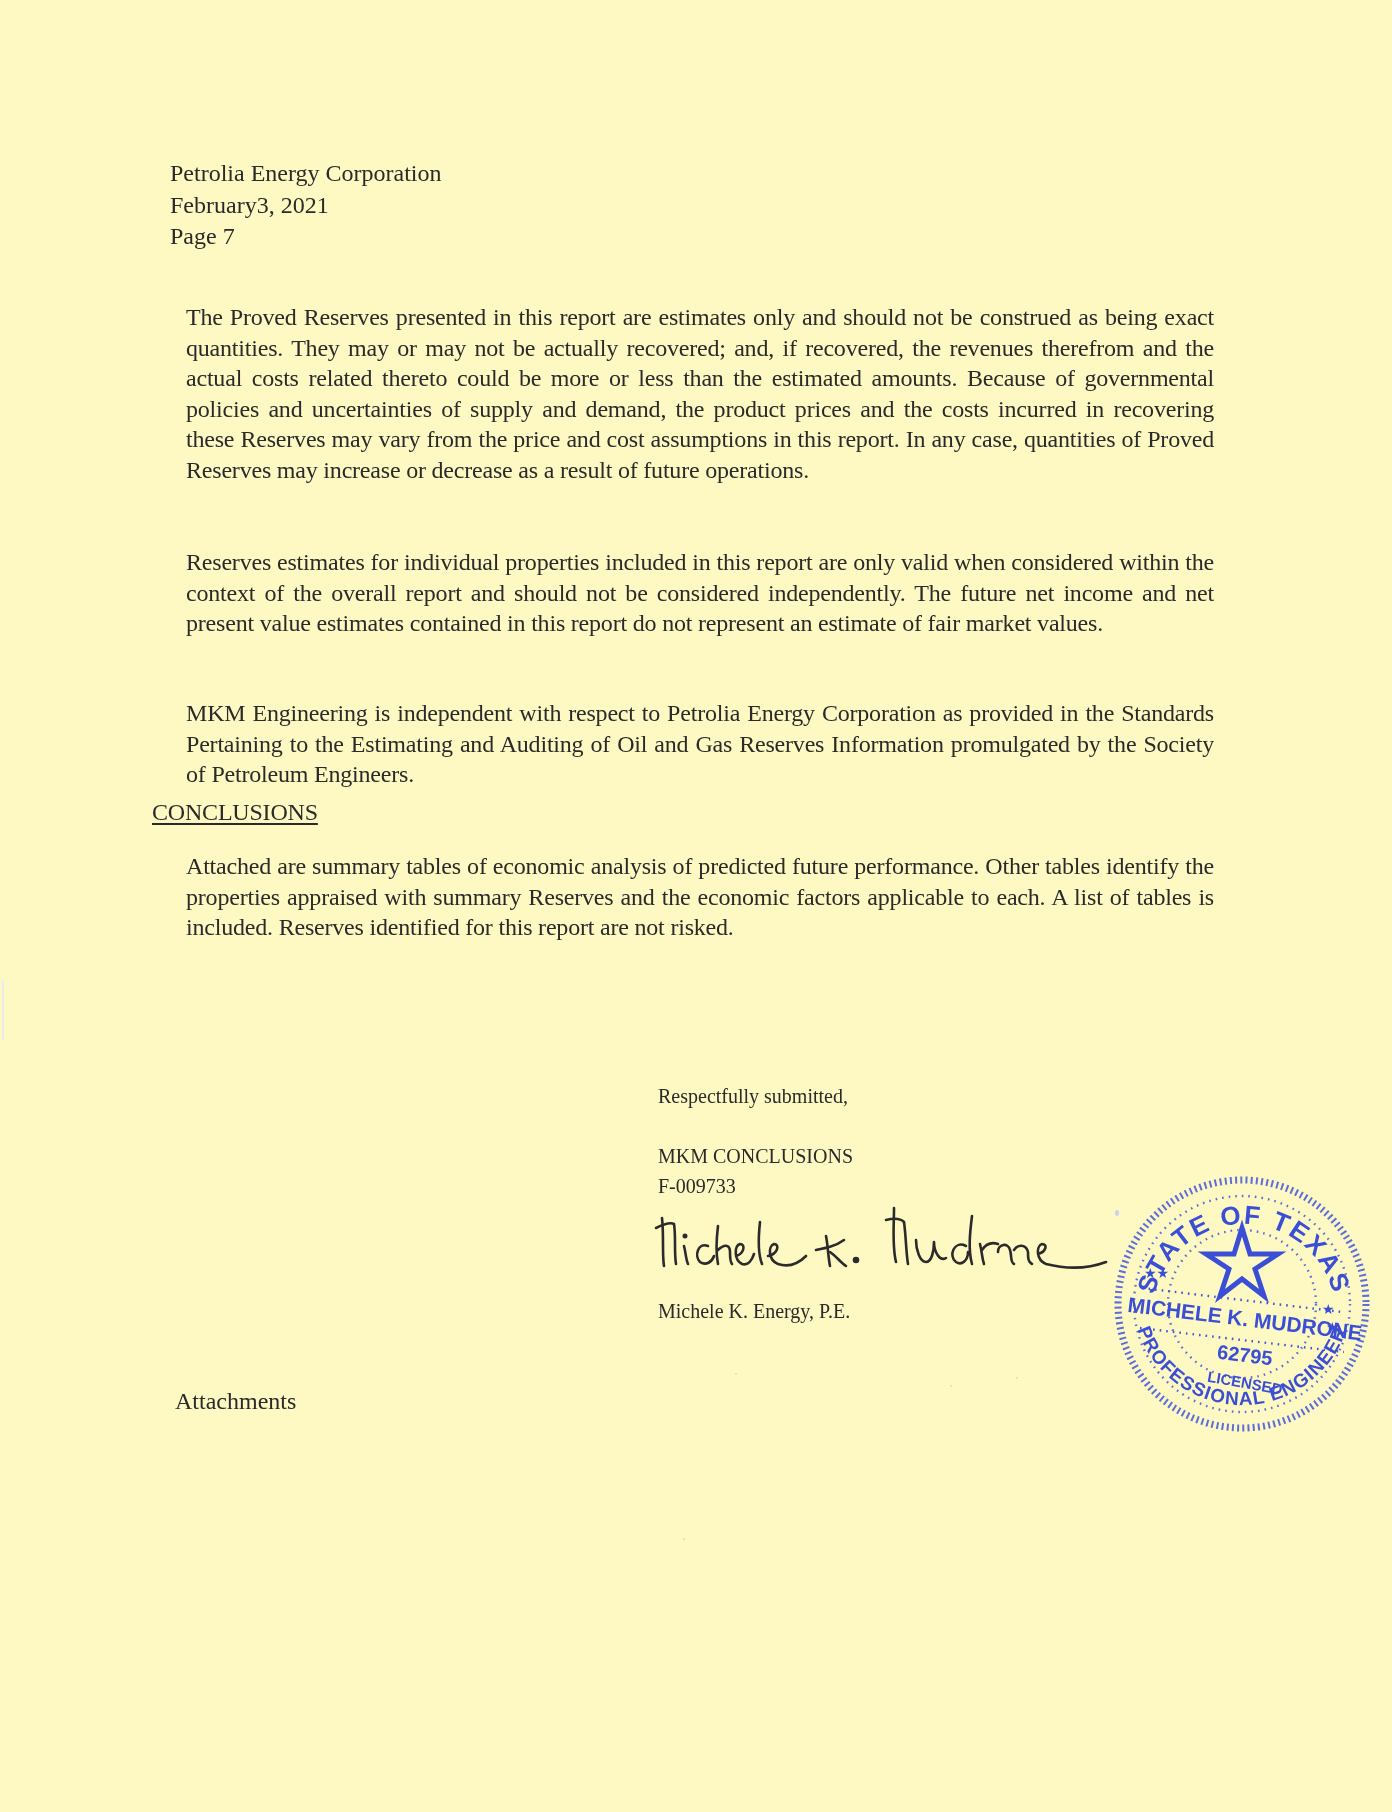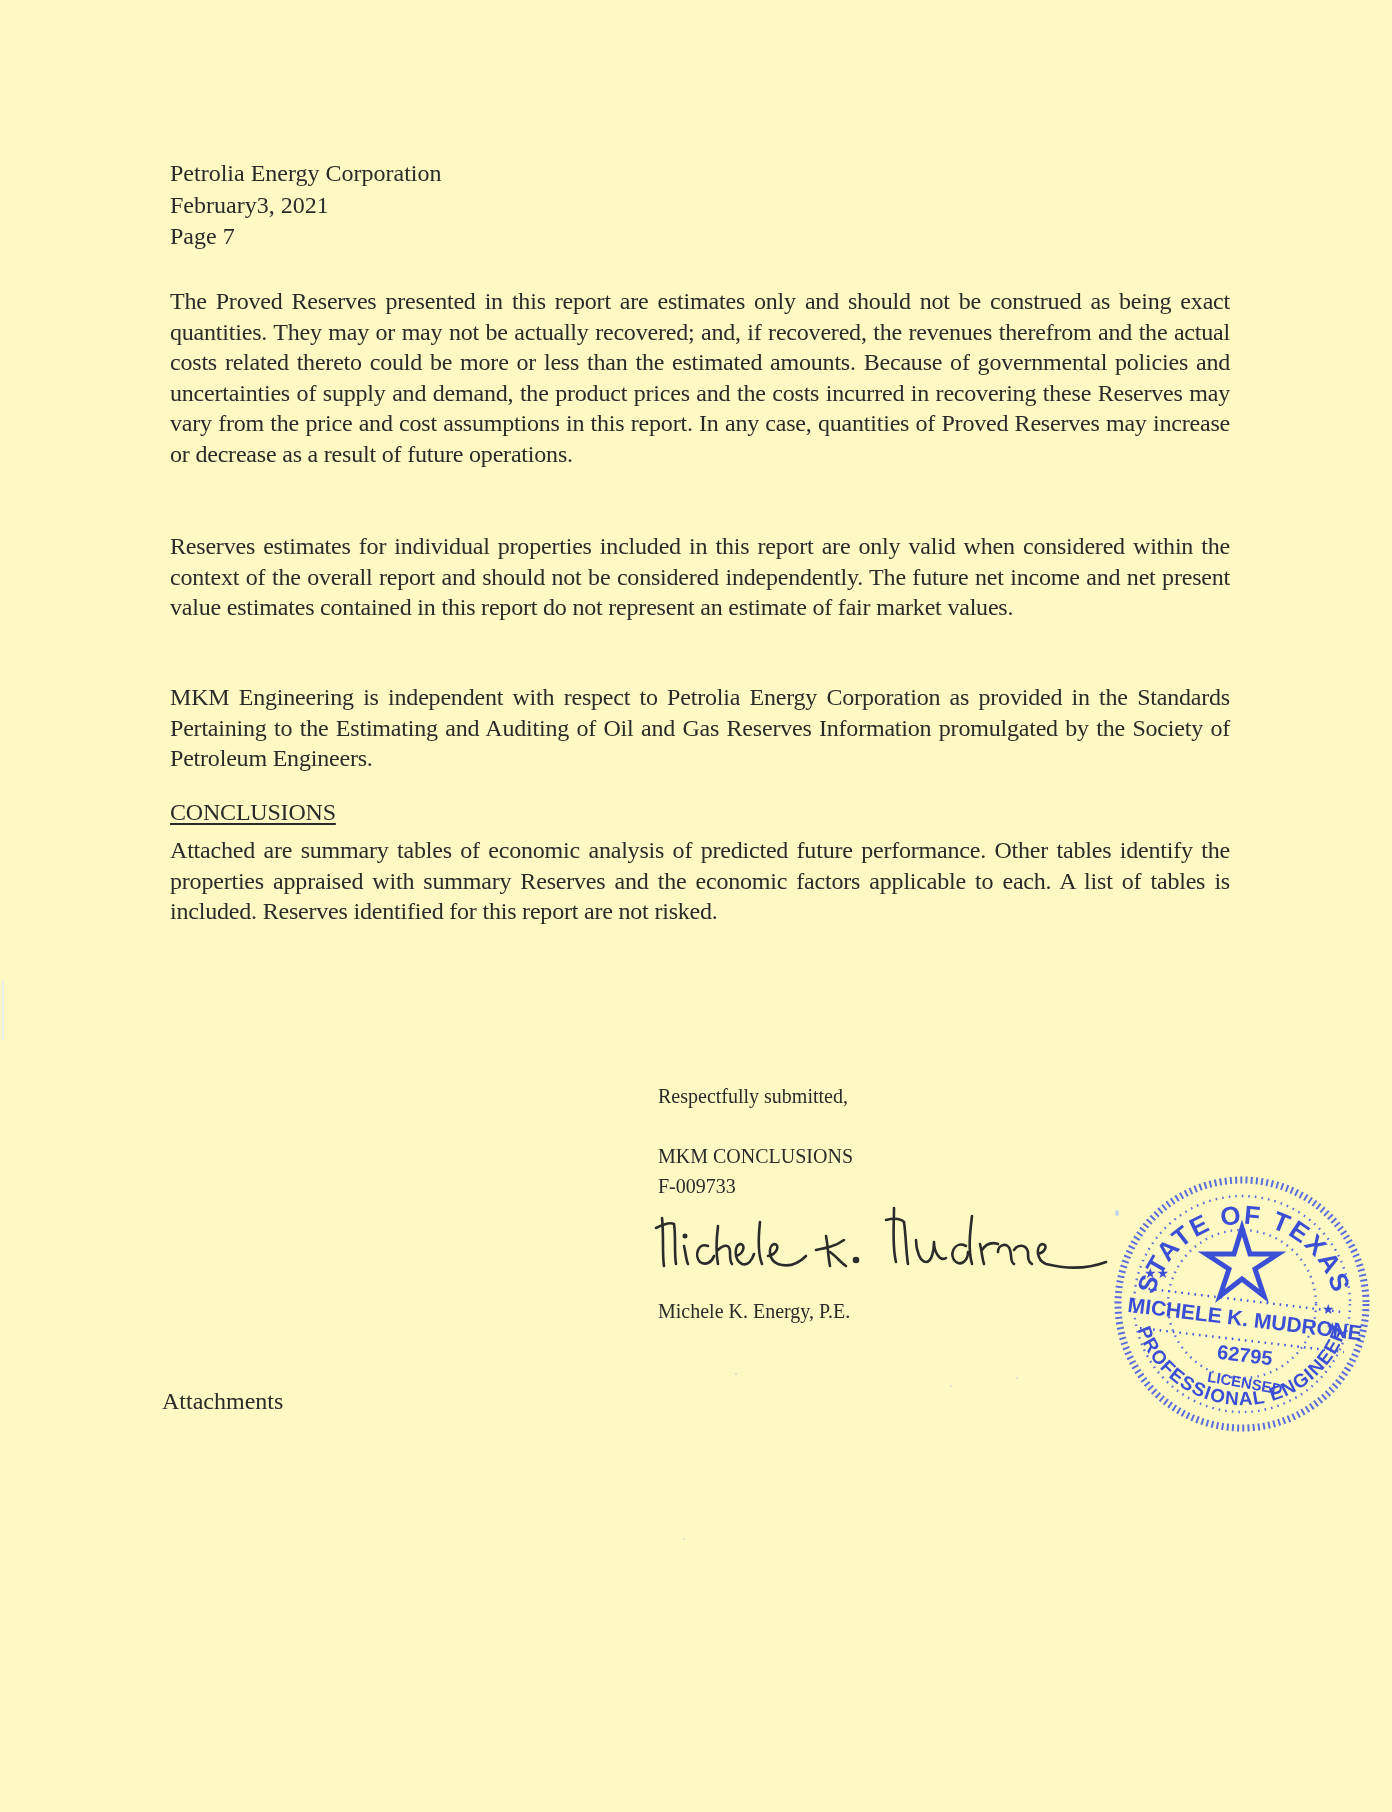--- a/index.html
+++ b/index.html
@@ -3,28 +3,28 @@
 <meta charset="utf-8">
 <style>
   html, body { margin: 0; padding: 0; background: #ffffff; }
   body { width: 1392px; height: 1812px; position: relative; overflow: hidden;
          font-family: "Liberation Serif", "DejaVu Serif", serif; color: #2a2a2a; }
   .page { position: absolute; left: 0; top: 0; width: 1392px; height: 1812px; background: #fef9c3; }
   .abs { position: absolute; }
   .hdr { left: 170px; font-size: 24px; line-height: 30px; }
   .para { position: absolute; left: 170px; width: 1060px; font-size: 24px; line-height: 30.5px;
           text-align: justify; text-align-last: left; }
-  .para p { margin: 0; }
+  .para p { margin: 16px; }
   .cond { font-family: "Liberation Serif", serif; letter-spacing: -0.2px; }
-  .heading { position: absolute; left: 170px; top: 797px; font-size: 24px; line-height: 30px;
+  .heading { position: absolute; left: 152px; top: 797px; font-size: 24px; line-height: 30px;
              text-decoration: underline; text-underline-offset: 3px; }
   .sig-block { position: absolute; left: 658px; font-size: 20px; line-height: 30px; }
   .signature { position: absolute; left: 650px; top: 1196px; width: 460px; height: 80px; }
   .stamp { position: absolute; left: 1104px; top: 1166px; width: 276px; height: 270px; }
-  .attach { position: absolute; left: 162px; top: 1386px; font-size: 24px; line-height: 30px; text-align: right; }
+  .attach { position: absolute; left: 175px; top: 1386px; font-size: 24px; line-height: 30px; text-align: right; }
   .speck { position: absolute; background: #d9d9d9; border-radius: 50%; }
 </style>
 </head>
 <body>
 
 <div class="page">
 
   <div class="abs hdr" style="top:158px">Petrolia Energy Corporation</div>
   <div class="abs hdr" style="top:190px">February3, 2021</div>
   <div class="abs hdr" style="top:221px">Page 7</div>

